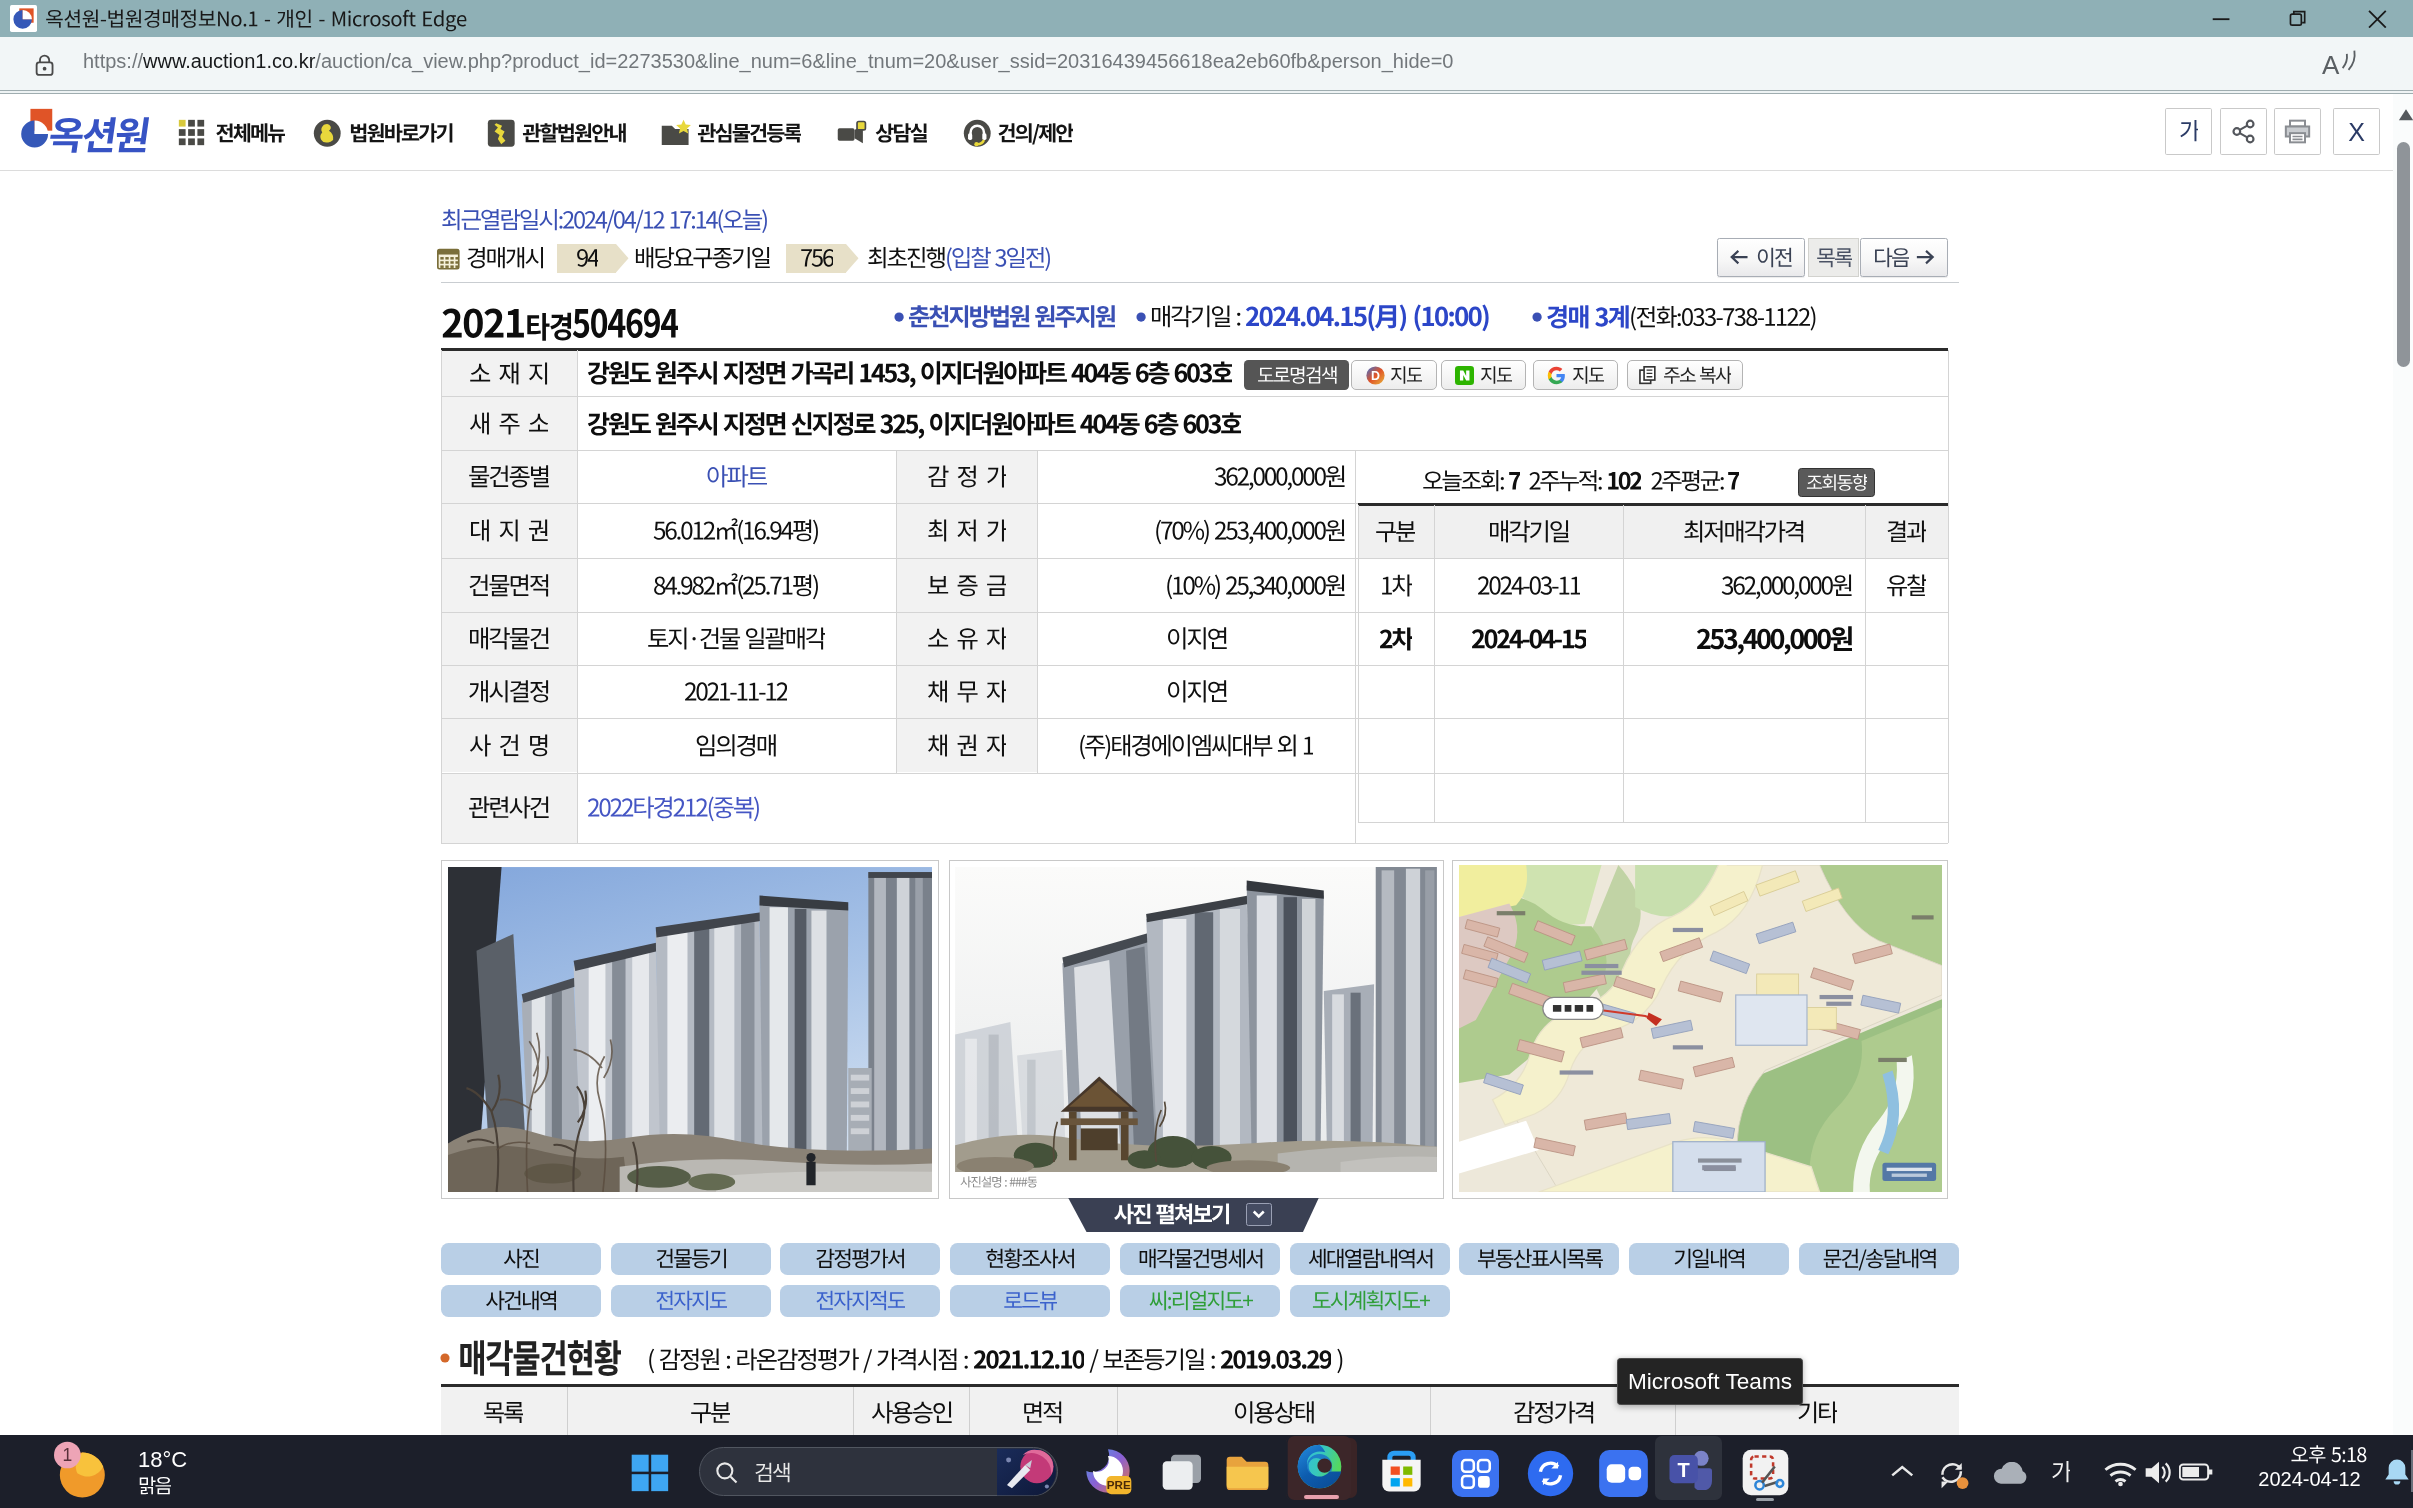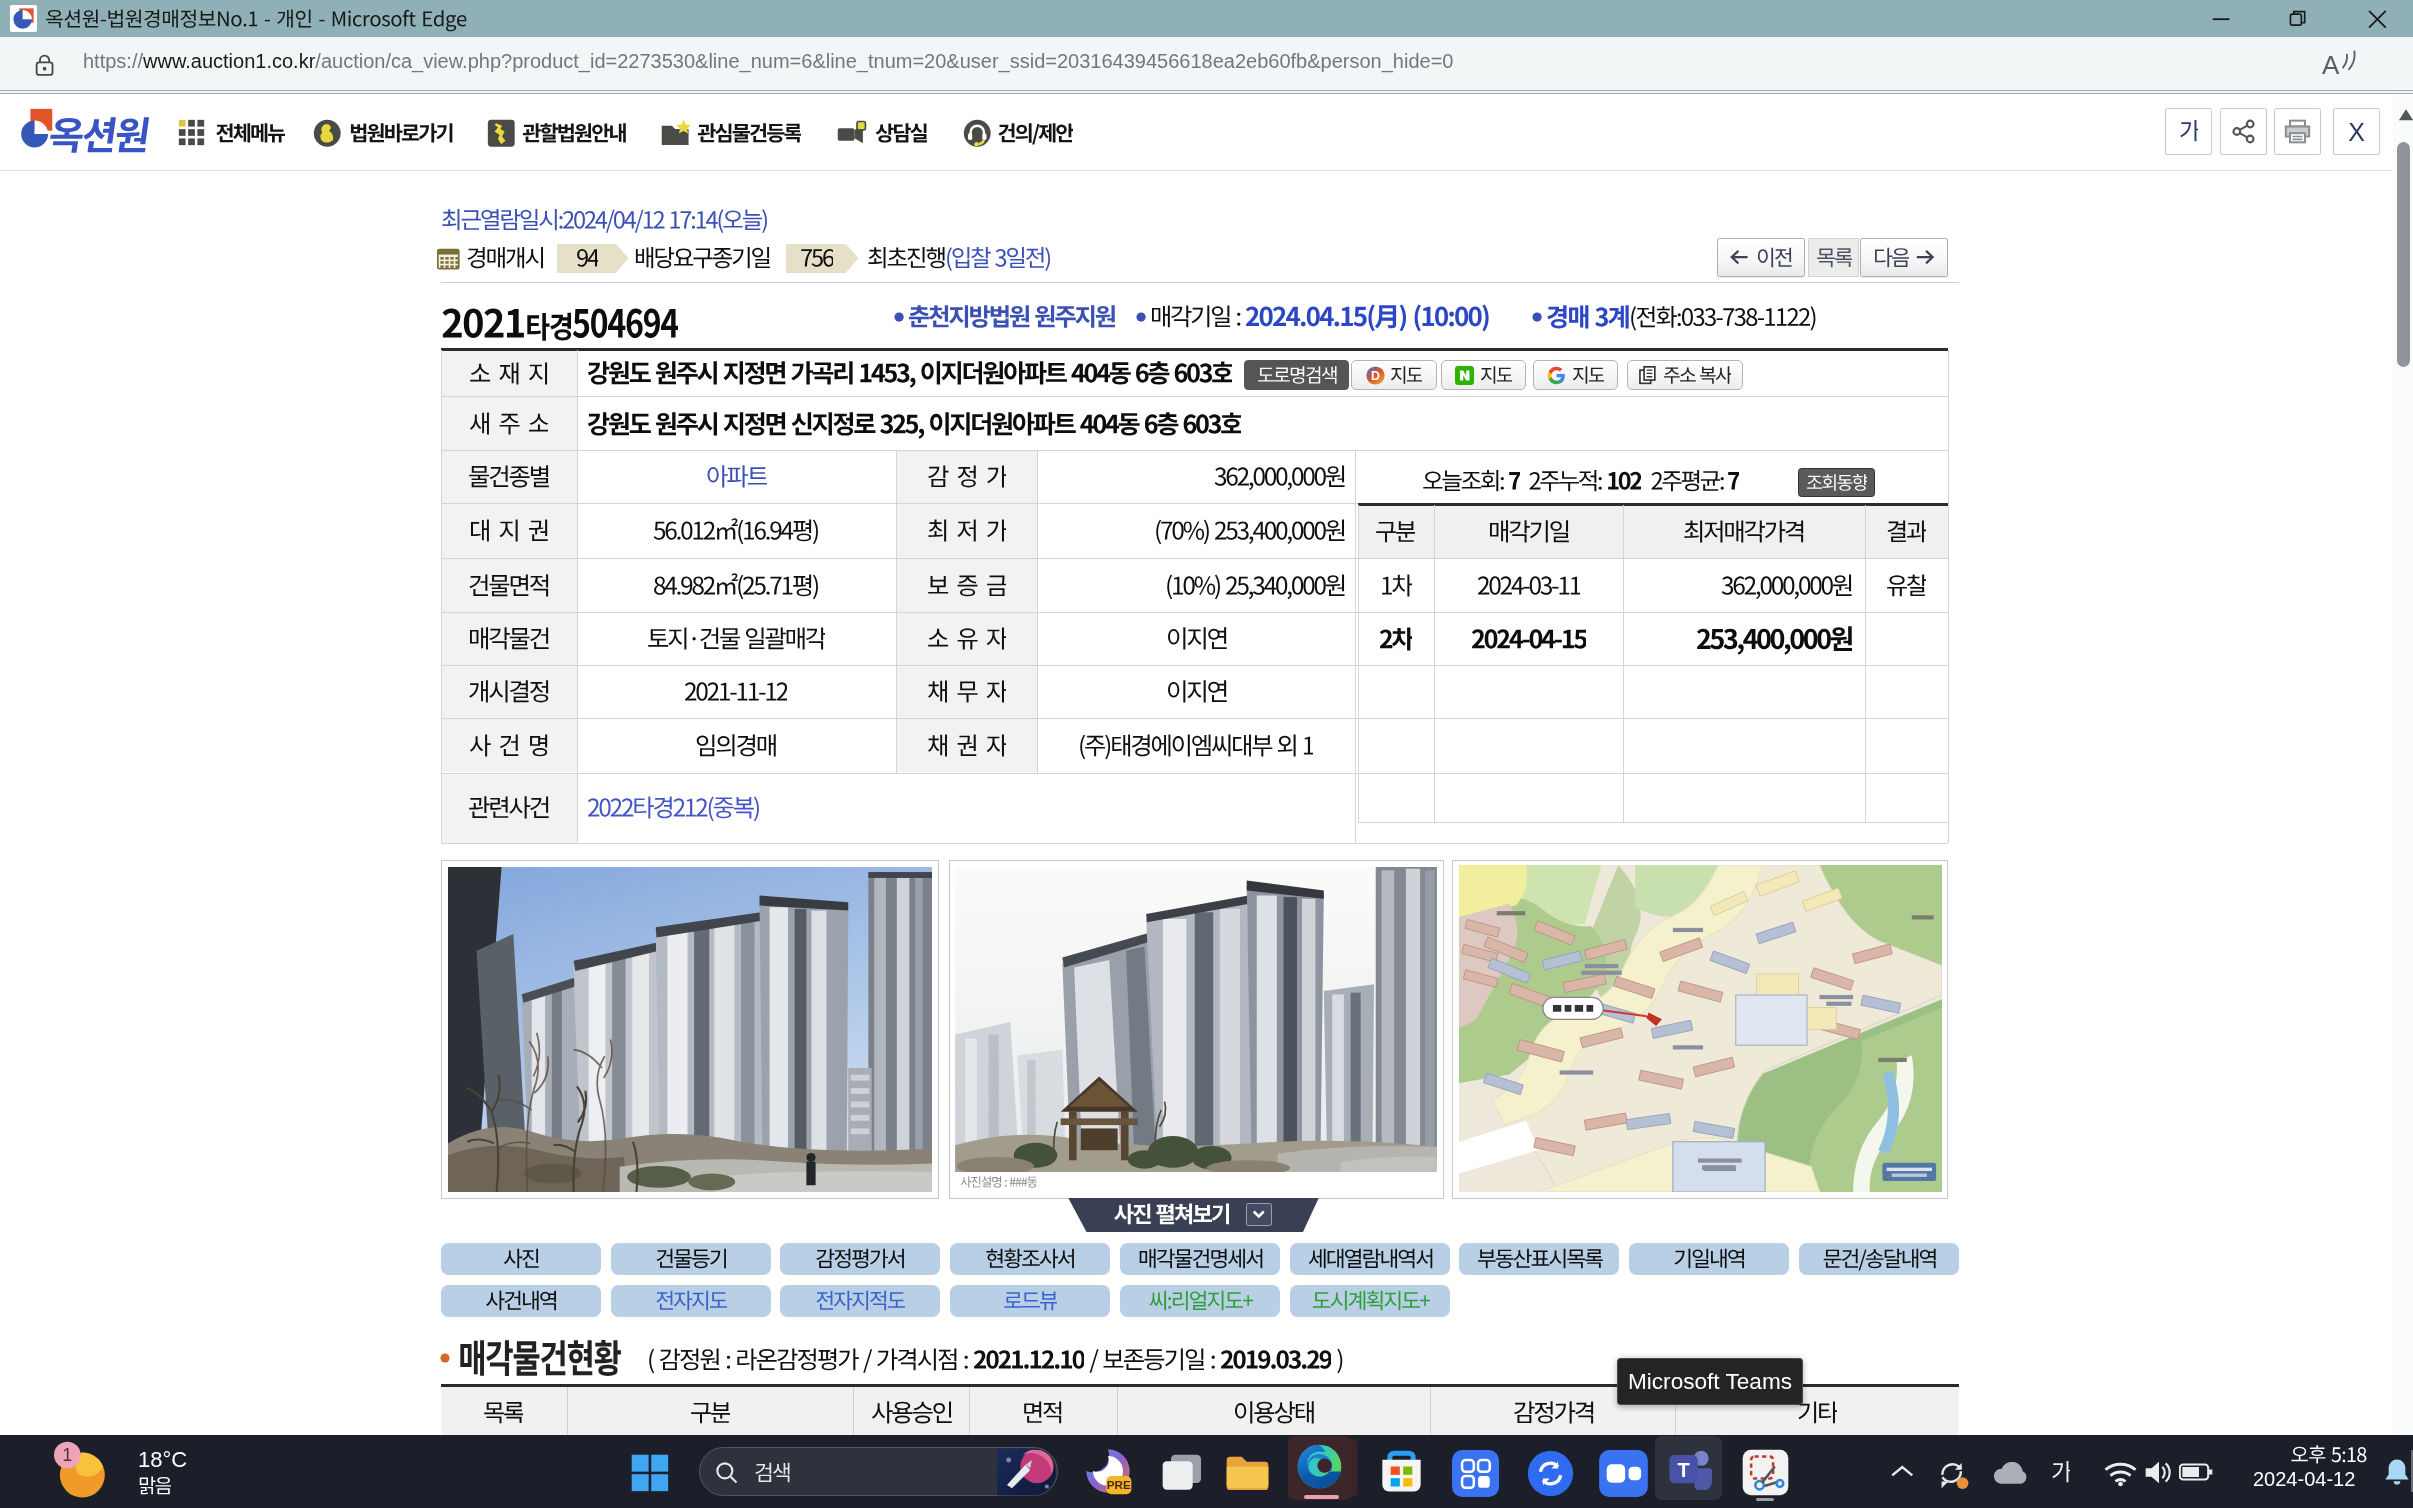--- a/index.html
+++ b/index.html
@@ -2027,21 +2027,21 @@
         <g fill="#fff" transform="translate(0,24.0) scale(0.02400,-0.02400)">
           <use href="#g68" x="0"></use>
           <use href="#g235" x="880"></use>
           <use href="#g78" x="2020"></use>
           <use href="#g61" x="2535"></use>
           <use href="#g13" x="2773"></use>
           <use href="#g116" x="3288"></use>
         </g>
       </svg>
     </div>
-    <div class="abs" style="left:2253px;top:1468px;width:113px;text-align:left;font-size:20px;color:#fff">2024-04-12</div>
+    <div class="abs" style="left:2253px;top:1468px;width:113px;text-align:center;font-size:20px;color:#fff">2024-04-12</div>
     <svg class="abs" style="left:2382px;top:1456px" width="30" height="32" viewBox="0 0 36 38">
 <path d="M18 4 a10 10 0 0 1 10 10 v8 l4 6 H4 l4 -6 v-8 a10 10 0 0 1 10 -10z" fill="#a8d8f4"></path>
 <path d="M14 30 a4 4 0 0 0 8 0z" fill="#a8d8f4"></path>
     </svg>
     <div style="position:absolute;width:1.7px;height:42px;left:2411px;top:1450px;background:#6a6f7a;"></div>
   </div>
 <svg width="0" height="0" style="position:absolute">
     <defs>
       <path id="g1" d="M458 806Q556 806 627 785Q698 764 737 724Q776 685 776 630Q776 575 737 536Q698 497 627 476Q556 455 458 455Q361 455 289 476Q218 497 179 536Q140 575 140 630Q140 685 179 724Q218 764 289 785Q361 806 458 806ZM458 739Q387 739 334 726Q282 713 254 689Q225 665 225 630Q225 596 254 571Q282 547 334 534Q387 521 458 521Q530 521 582 534Q634 547 663 571Q691 596 691 630Q691 665 663 689Q634 713 582 726Q530 739 458 739ZM50 367L867 367L867 300L50 300ZM417 487L500 487L500 343L417 343ZM141 214L766 214L766 -78L683 -78L683 147L141 147Z"></path>
       <path id="g2" d="M529 693L732 693L732 625L529 625ZM529 508L732 508L732 440L529 440ZM277 776L344 776L344 661Q344 572 313 495Q282 417 227 360Q171 302 96 271L52 337Q103 357 144 390Q185 422 215 465Q244 508 261 558Q277 607 277 661ZM292 776L359 776L359 661Q359 611 375 564Q390 517 419 476Q448 435 489 403Q529 371 577 352L531 287Q460 316 406 372Q352 429 322 503Q292 577 292 661ZM711 826L794 826L794 151L711 151ZM213 10L815 10L815 -58L213 -58ZM213 220L296 220L296 -26L213 -26Z"></path>

